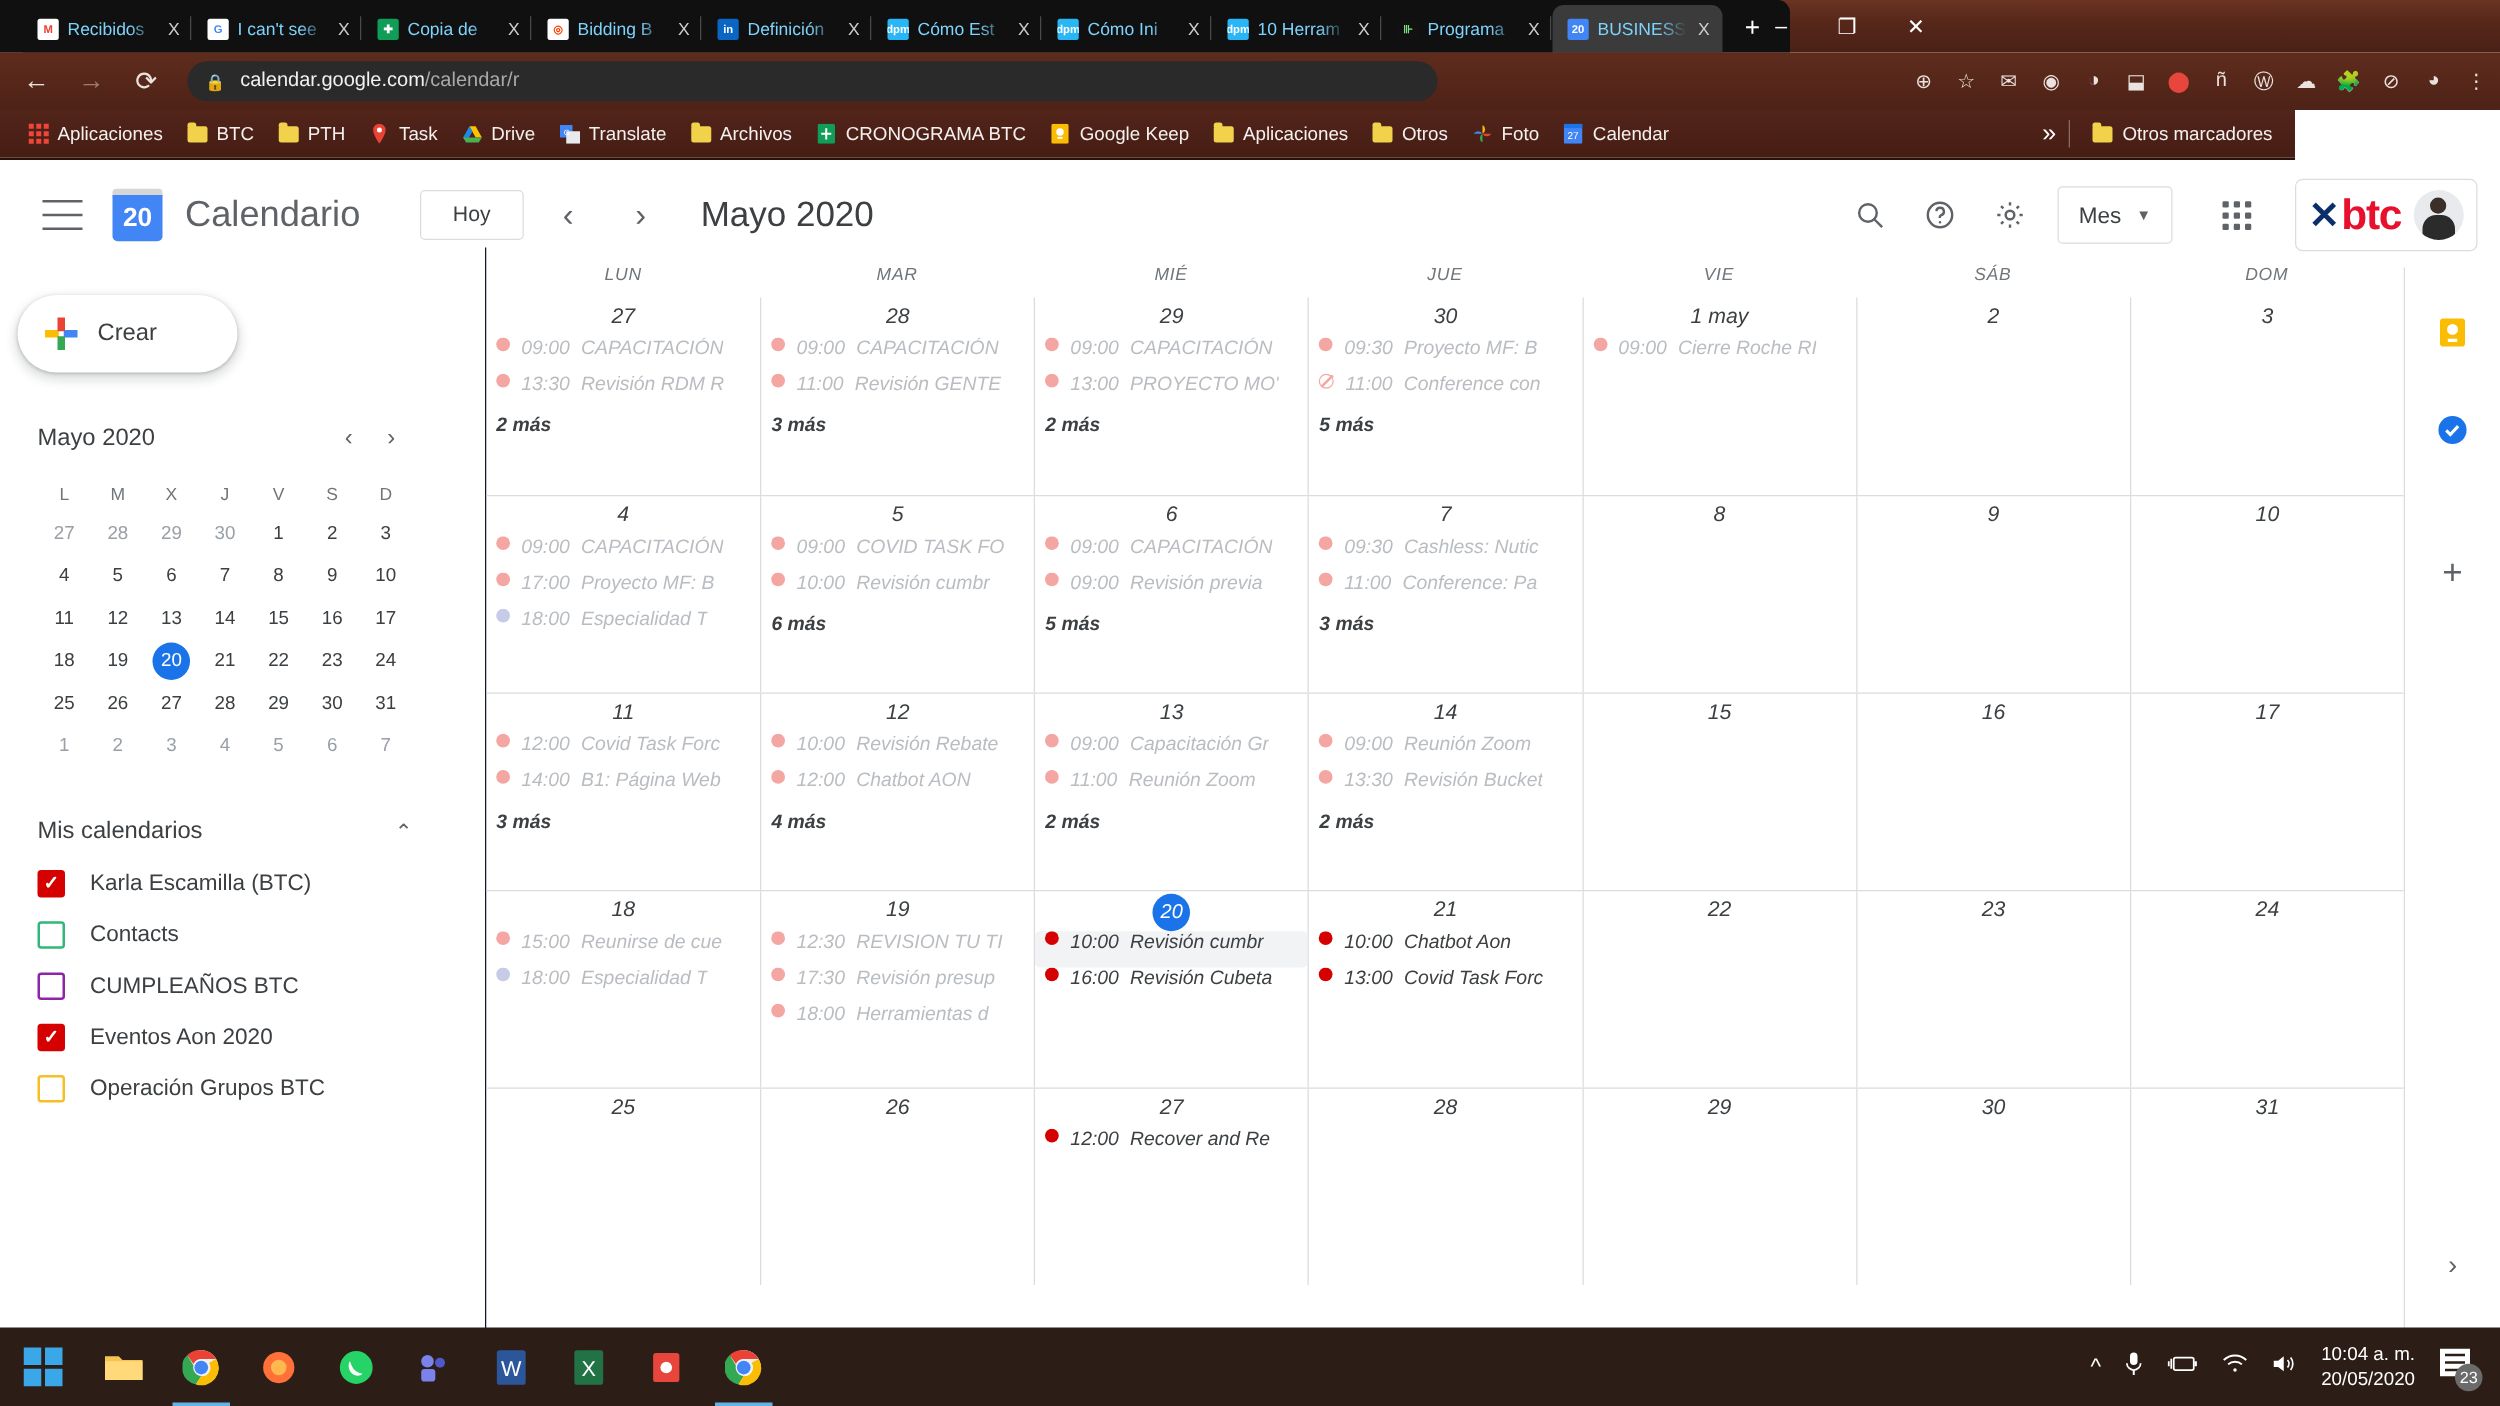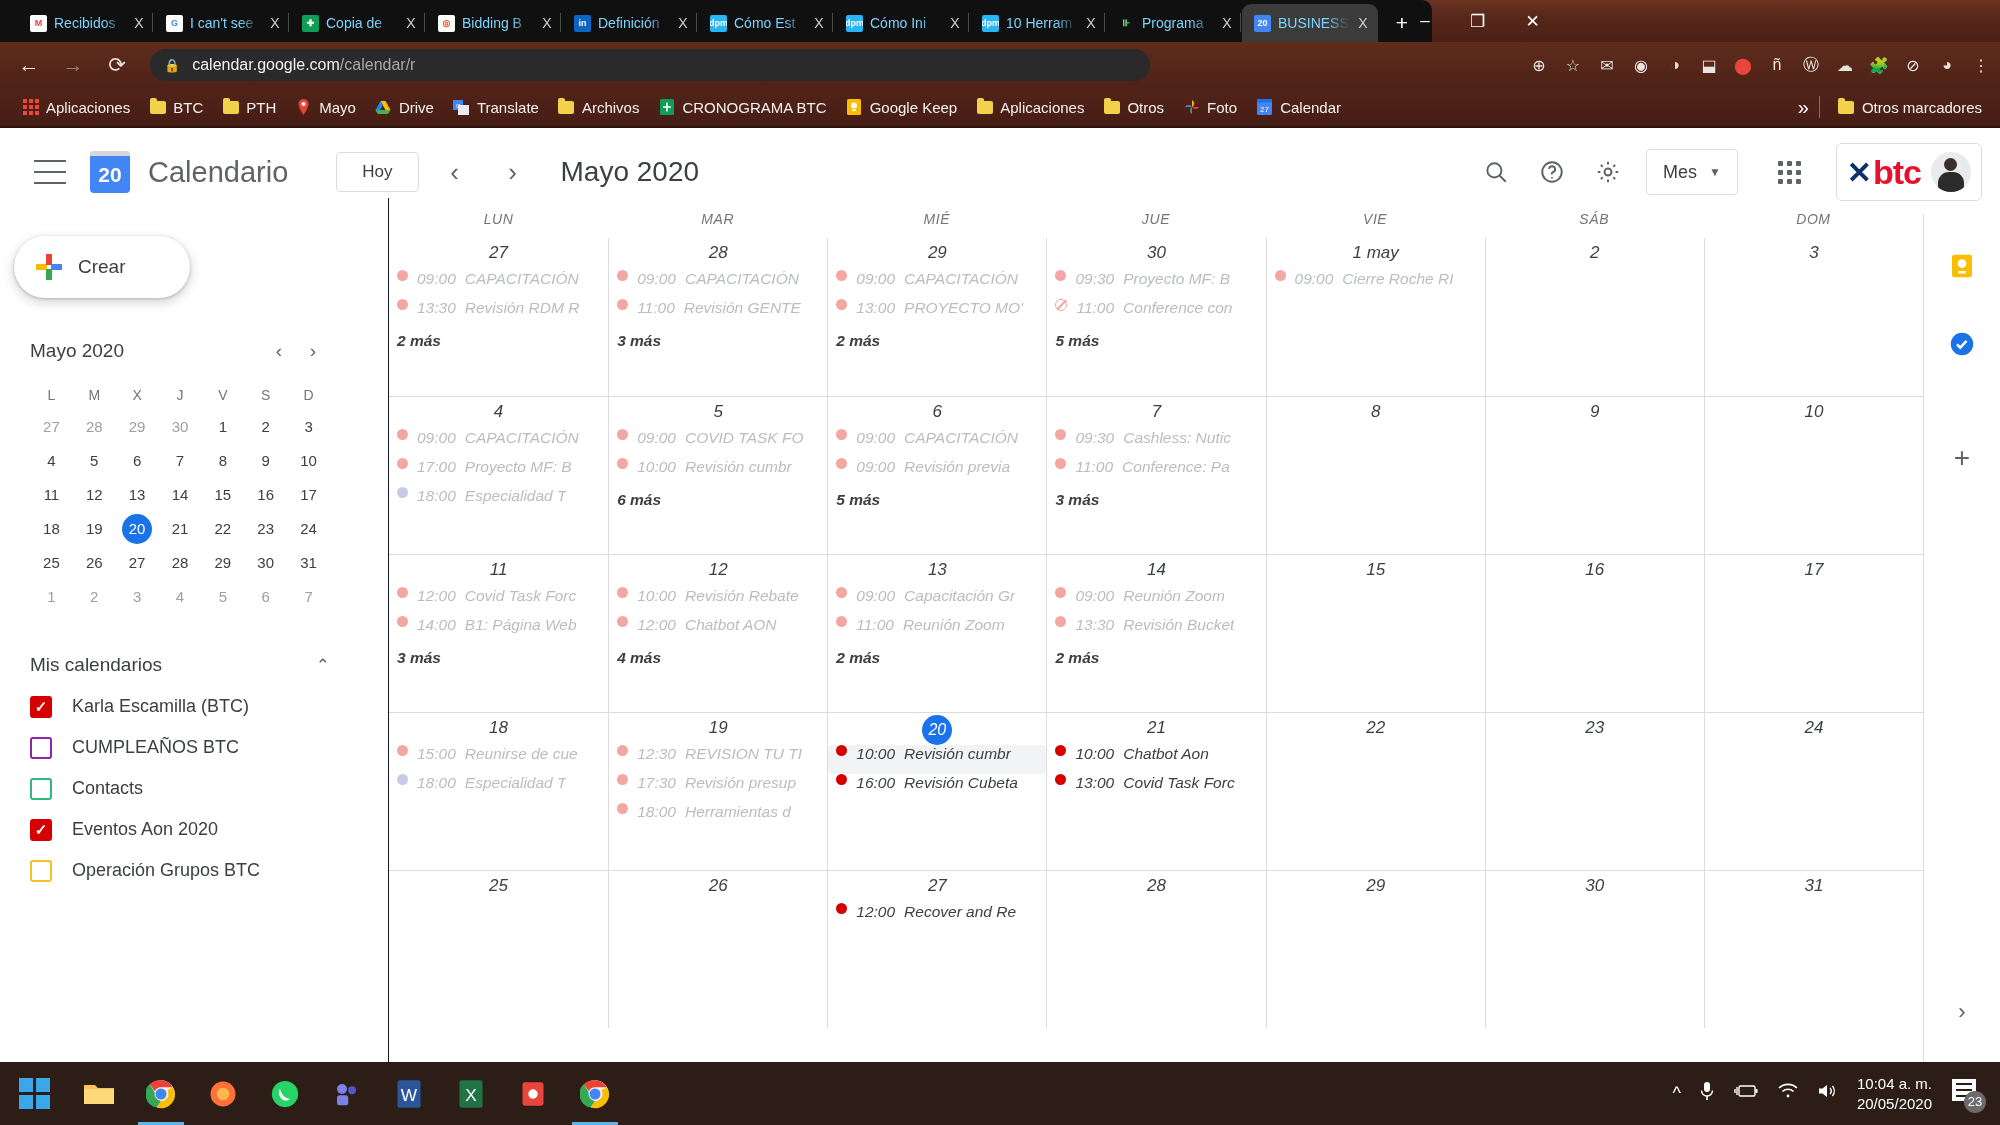--- a/index.html
+++ b/index.html
@@ -62,21 +62,21 @@
     margin-left:18px; height:32px; width:1000px; background:#2a2a2a; border-radius:16px;
     display:flex; align-items:center; padding:0 14px; gap:12px;
   }
   .omnibox .lock { font-size:13px; color:#d6d6d6; }
   .omnibox .url { font-size:16px; color:#f1f1f1; white-space:nowrap; }
   .omnibox .url .path { color:#a9a9a9; }
   .tb-right { position:absolute; right:4px; top:0; height:46px; display:flex; align-items:center; gap:4px; }
   .tb-ic { width:30px; height:30px; display:flex; align-items:center; justify-content:center; color:#e9e2de; font-size:16px; }
 
   .bookmarks {
-    position:absolute; left:0; top:88px; width:2000px; height:40px;
+    position:absolute; left:0; top:88px; width:1836px; height:40px;
     background: linear-gradient(180deg,#52241a 0%, #461d14 100%);
     display:flex; align-items:center; padding-left:14px; gap:3px;
     border-bottom:2px solid #2c110b;
   }
   .bm { display:flex; align-items:center; gap:7px; padding:3px 8px; border-radius:4px; white-space:nowrap; }
   .bm .bmlabel { color:#f4f1ef; font-size:15px; }
   .bm-ic { width:17px; height:15px; flex:0 0 17px; display:flex; align-items:center; justify-content:center; font-size:10px; }
   .folder-ic { width:16px; height:13px; background:#f2d14b; border-radius:2px 2px 2px 2px; position:relative; }
   .folder-ic:after{content:"";position:absolute;left:0;top:-3px;width:7px;height:4px;background:#f2d14b;border-radius:2px 2px 0 0;}
   .bm-right { position:absolute; right:10px; display:flex; align-items:center; gap:10px; }
@@ -324,21 +324,21 @@
         </span>
         <span class="bmlabel">PTH</span>
       </span>
       <span class="bm">
         <span class="bm-ic">
           <svg width="15" height="16" viewBox="0 0 15 16">
             <path d="M7.5 0a5 5 0 0 1 5 5c0 3.8-5 11-5 11S2.5 8.8 2.5 5a5 5 0 0 1 5-5z" fill="#ea4335"></path>
             <circle cx="7.5" cy="5" r="2" fill="#fff"></circle>
           </svg>
         </span>
-        <span class="bmlabel">Mayo</span>
+        <span class="bmlabel">Task</span>
       </span>
       <span class="bm">
         <span class="bm-ic">
           <svg width="16" height="15" viewBox="0 0 16 15">
             <path d="M5.5 1h5l5 9h-5z" fill="#ffc107"></path>
             <path d="M5.5 1L.5 10l2.5 4 5-9z" fill="#1e88e5"></path>
             <path d="M.5 10h15l-2.5 4H3z" fill="#4caf50"></path>
           </svg>
         </span>
         <span class="bmlabel">Drive</span>
@@ -572,26 +572,26 @@
           <span class="chev">⌃</span>
         </div>
         <div id="cal-list" style="margin-top:10px">
             <div class="cal-item">
               <span class="cbx" style="border-color:#d50000;background:#d50000;">
                 <span>✓</span>
               </span>
               <span class="cal-item-label">Karla Escamilla (BTC)</span>
             </div>
             <div class="cal-item">
+              <span class="cbx" style="border-color:#33b679;"></span>
+              <span class="cal-item-label">Contacts</span>
+            </div>
+            <div class="cal-item">
               <span class="cbx" style="border-color:#8e24aa;"></span>
               <span class="cal-item-label">CUMPLEAÑOS BTC</span>
-            </div>
-            <div class="cal-item">
-              <span class="cbx" style="border-color:#33b679;"></span>
-              <span class="cal-item-label">Contacts</span>
             </div>
             <div class="cal-item">
               <span class="cbx" style="border-color:#d50000;background:#d50000;">
                 <span>✓</span>
               </span>
               <span class="cal-item-label">Eventos Aon 2020</span>
             </div>
             <div class="cal-item">
               <span class="cbx" style="border-color:#f6bf26;"></span>
               <span class="cal-item-label">Operación Grupos BTC</span>

